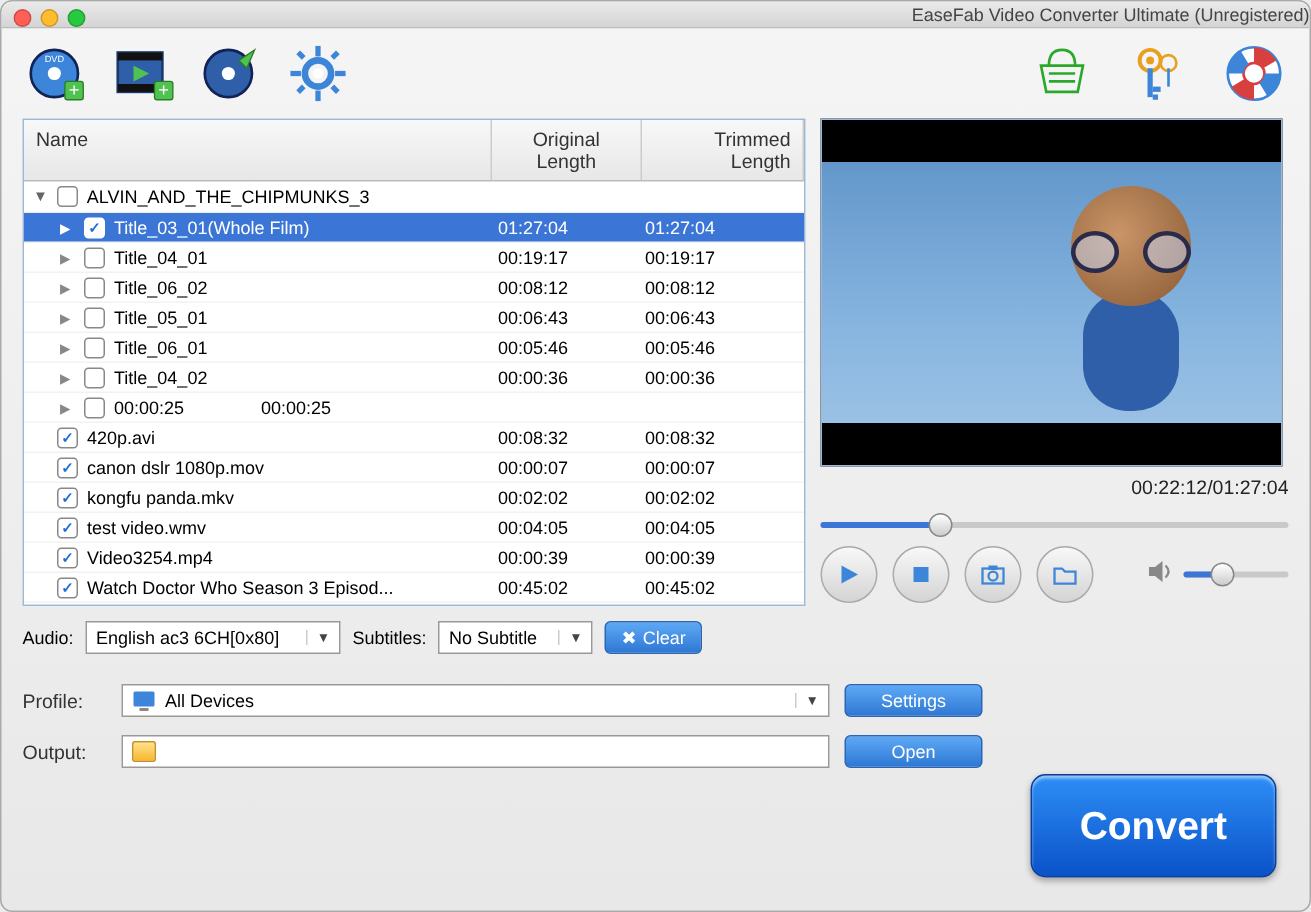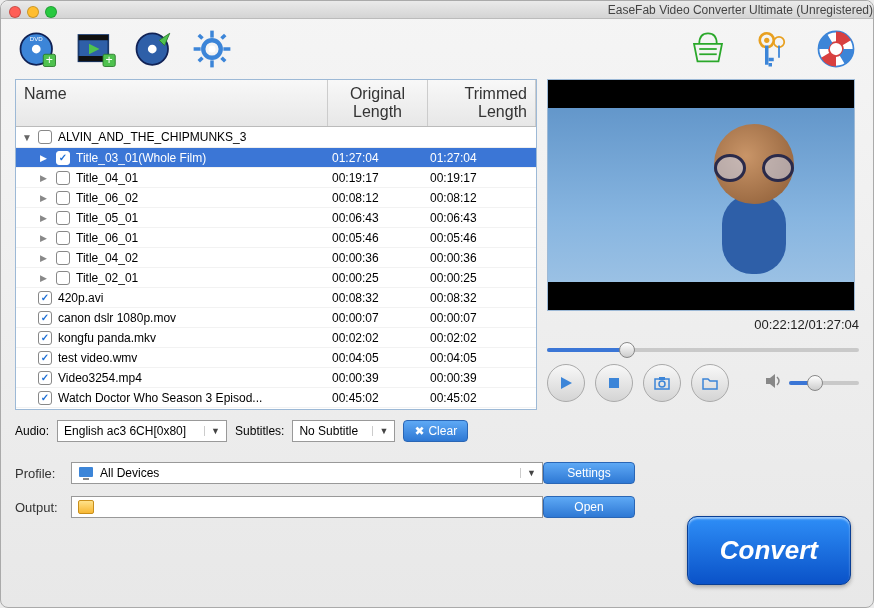--- a/index.html
+++ b/index.html
@@ -9,21 +9,21 @@
 .traffic { position:absolute; left:8px; top:5px; display:flex; gap:6px;}
 .traffic span { width:12px; height:12px; border-radius:50%; display:block; border:1px solid rgba(0,0,0,.2);}
 .tl-close{background:#ff5f57}.tl-min{background:#ffbd2e}.tl-max{background:#28c940}
 .toolbar { height:60px; display:flex; align-items:center; padding:0 14px; gap:12px; }
 .tool-btn { width:46px; height:46px; display:flex; align-items:center; justify-content:center; cursor:pointer; }
 .tool-btn svg{width:42px;height:42px}
 .toolbar-right{margin-left:auto; display:flex; gap:18px;}
 .main { display:flex; padding:0 14px; gap:10px; }
 .left-pane { width:522px; }
 .table-wrap{ border:1px solid #9db9d6; background:#fff; }
-.thead{display:flex; background:linear-gradient(#f8f8f8,#e7e7e7); border-bottom:1px solid #bbb; font-size:16px; color:#333;}
+.thead{display:flex; background:linear-gradient(#f8f8f8,#e7e7e7); border-bottom:1px solid #bbb; font-size:13px; color:#333;}
 .thead div{padding:5px 8px; border-right:1px solid #ccc;}
 .th-name{flex:1}
 .th-o{width:100px;text-align:center}
 .th-t{width:108px;text-align:right}
 .tbody{height:282px; overflow:hidden;}
 .gr-head{display:flex;align-items:center;font-size:12px;padding:3px 6px;gap:6px;border-bottom:1px solid #eee;}
 .gr-head .tri{font-size:10px;color:#666}
 .row{display:flex;align-items:center;font-size:12px;padding:2.5px 6px;gap:6px;border-bottom:1px solid #f2f2f2;}
 .row.lvl1{padding-left:24px}
 .row.sel{background:#3b76d6;color:#fff}
@@ -52,24 +52,24 @@
 .chip-body{position:absolute;top:70px;left:28px;width:64px;height:80px;border-radius:30px;background:#2e5fa8}
 .timecode{font-size:13px;color:#222;text-align:right;margin-top:6px}
 .slider-track{height:4px;background:#c9c9c9;border-radius:2px;position:relative;margin:16px 0 12px}
 .slider-fill{position:absolute;left:0;top:0;bottom:0;background:#3b76d6;border-radius:2px}
 .slider-thumb{position:absolute;top:-6px;width:16px;height:16px;border-radius:50%;background:linear-gradient(#fff,#ccc);border:1px solid #888}
 .controls{display:flex;align-items:center;gap:10px}
 .ctrl-btn{width:38px;height:38px;border-radius:50%;background:linear-gradient(#f8f8f8,#d4d4d4);border:1px solid #aaa;display:flex;align-items:center;justify-content:center;cursor:pointer;color:#444}
 .vol{display:flex;align-items:center;gap:6px}
 .vol .slider-track{width:70px;margin:0}
 .bottom{padding:20px 14px 0;display:flex;flex-direction:column;gap:12px;}
-.brow{display:flex;align-items:center;font-size:13px}
+.brow{display:flex;align-items:center;gap:10px;font-size:13px}
 .brow label{width:56px;color:#333}
 .profile-sel{flex:1;max-width:472px}
-.big-btn{background:linear-gradient(#2e8ef7,#0a52c8);border:1px solid #0a3f95;border-radius:10px;color:#fff;font-size:26px;font-style:italic;font-weight:bold;padding:18px 32px;cursor:pointer;box-shadow:inset 0 2px 2px rgba(255,255,255,.5),0 2px 4px rgba(0,0,0,.3)}
+.big-btn{background:linear-gradient(#2e8ef7,#0a52c8);border:1px solid #0a3f95;border-radius:10px;color:#fff;font-size:26px;font-weight:bold;padding:18px 32px;cursor:pointer;box-shadow:inset 0 2px 2px rgba(255,255,255,.5),0 2px 4px rgba(0,0,0,.3)}
 .convert-wrap{position:absolute;right:22px;bottom:22px}
 .window{position:relative}
 .folder-ico{width:16px;height:14px;background:linear-gradient(#ffe28a,#f7b733);border:1px solid #c98f1b;border-radius:2px;display:inline-block}
 </style>
 </head>
 <body>
 
 <div class="window">
 
   <div class="titlebar">
@@ -211,21 +211,20 @@
             <div class="row lvl1">
               <span class="tri2">▶</span>
     <span class="cb "></span>
     <span class="cell-name">Title_04_02</span>
     <span class="cell-o">00:00:36</span>
     <span class="cell-t">00:00:36</span>
             </div>
             <div class="row lvl1">
               <span class="tri2">▶</span>
     <span class="cb "></span>
-    <span class="cell-name">Title_02_01</span>
     <span class="cell-o">00:00:25</span>
     <span class="cell-t">00:00:25</span>
             </div>
             <div class="row">
               <span class="tri2"></span>
     <span class="cb checked"></span>
     <span class="cell-name">420p.avi</span>
     <span class="cell-o">00:08:32</span>
     <span class="cell-t">00:08:32</span>
             </div>

